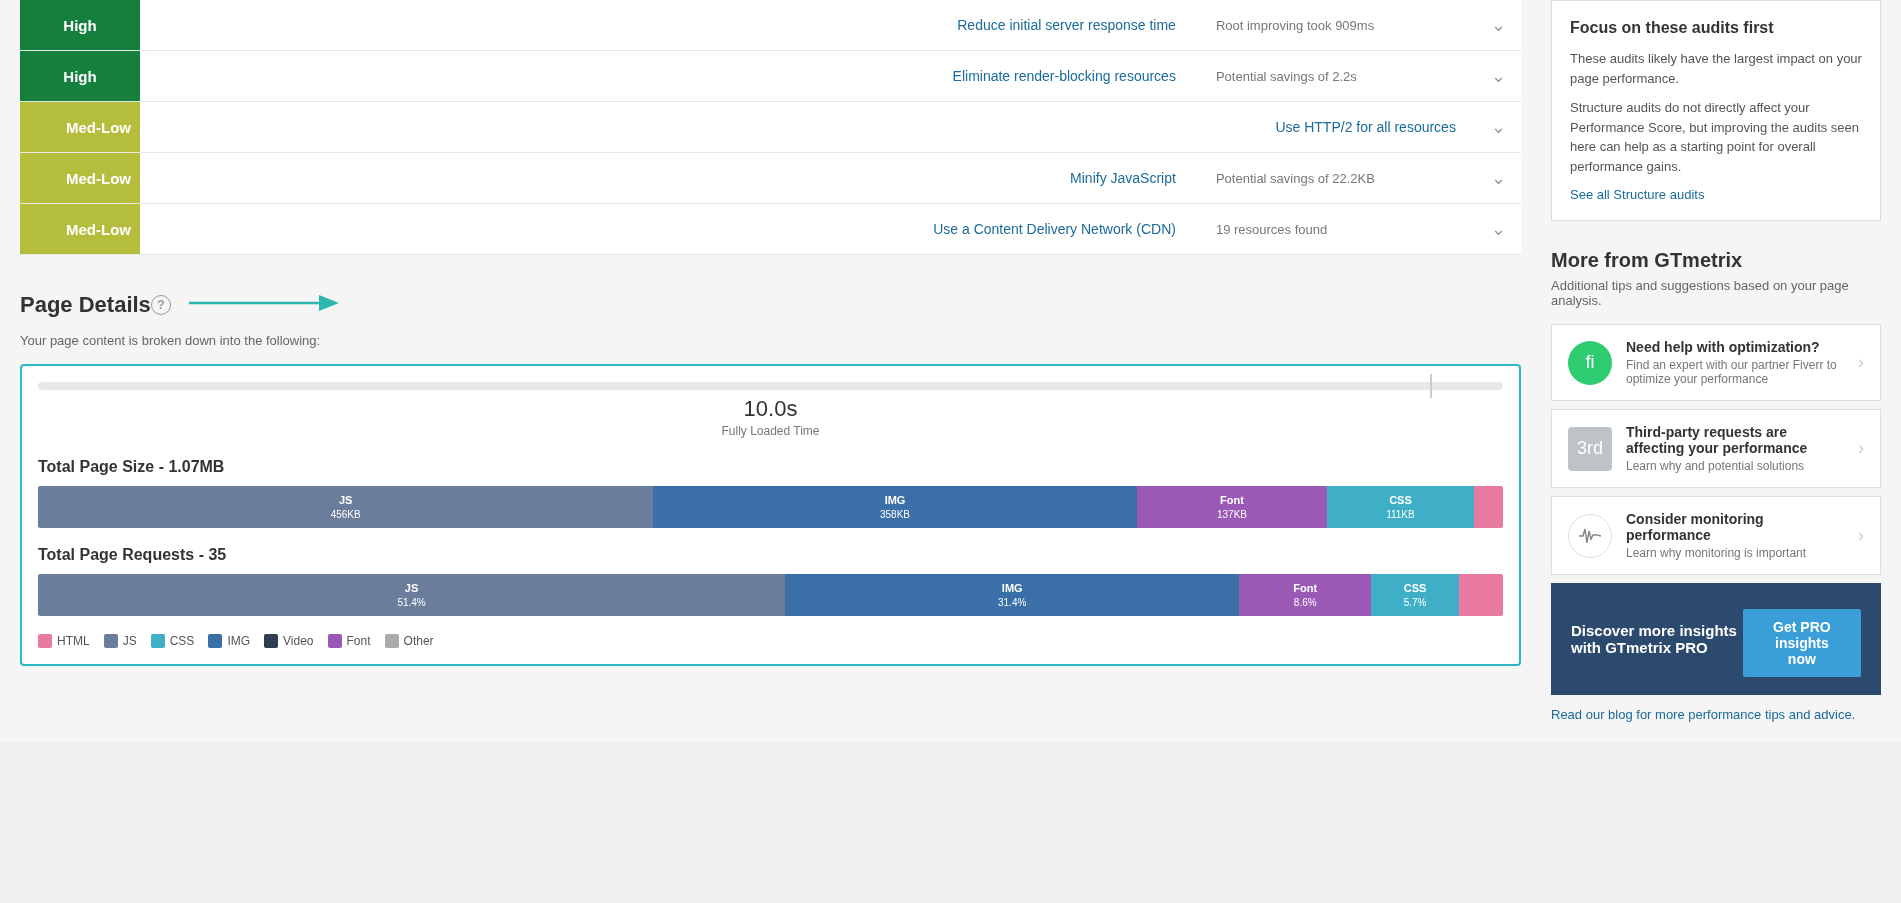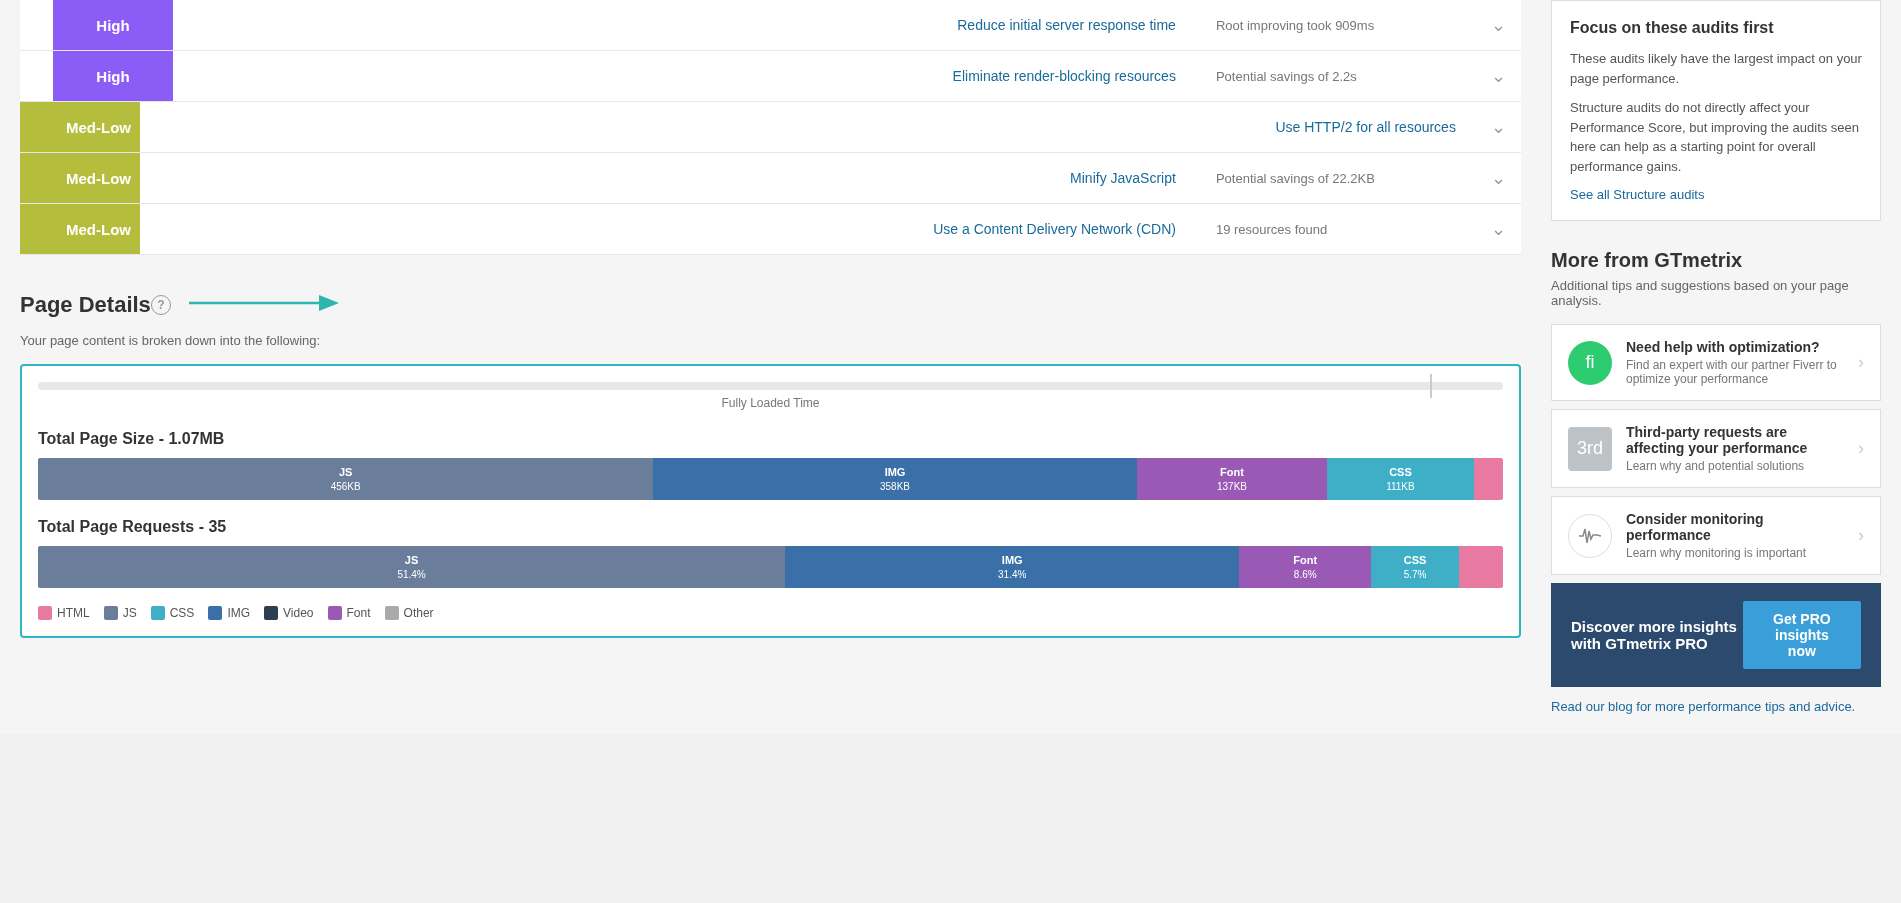--- a/index.html
+++ b/index.html
@@ -27,21 +27,21 @@
       min-width: 120px;
       width: 120px;
       height: 50px;
       display: flex;
       align-items: center;
       justify-content: center;
       color: #fff;
       font-weight: bold;
       font-size: 15px;
     }
-    .badge-high { background: #8b5cf6; margin-left: 33px; }
+    .badge-high { background: #15803d; }
     .badge-medlow { background: #b5bd3c; padding-left: 37px; }
     .audit-link {
       flex: 1;
       padding: 10px 20px;
       color: #1a6a9a;
       text-decoration: none;
       font-size: 14px;
       text-align: right;
     }
     .audit-detail {
@@ -263,20 +263,21 @@
     }
     .pro-btn {
       background: #3a9fd8;
       color: #fff;
       border: none;
       padding: 10px 18px;
       font-size: 14px;
       font-weight: bold;
       cursor: pointer;
       border-radius: 2px;
+      margin-top: 8px;
     }
 
     .blog-link {
       display: block;
       margin-top: 12px;
       color: #1a6a9a;
       font-size: 13px;
       text-decoration: none;
     }
 
@@ -357,20 +358,21 @@
         <div class="section-subtitle">Your page content is broken down into the following:</div>
 
         <div class="chart-box">
 
           <div class="fully-loaded-container">
             <div class="waterfall-row">
               <div class="waterfall-track">
                 <div class="waterfall-indicator" style="left:95%;"></div>
               </div>
             </div>
+            <div class="fully-loaded-value">10.0s</div>
             <div class="fully-loaded-label">Fully Loaded Time</div>
           </div>
 
           <div>
             <div class="size-title">Total Page Size - 1.07MB</div>
             <div class="stacked-bar" id="size-bar">
                 <div class="bar-seg color-js" style="flex: 42 1 0%;">
                   <span class="bar-seg-label">JS</span>
                   <span class="bar-seg-val">456KB</span>
                 </div>

